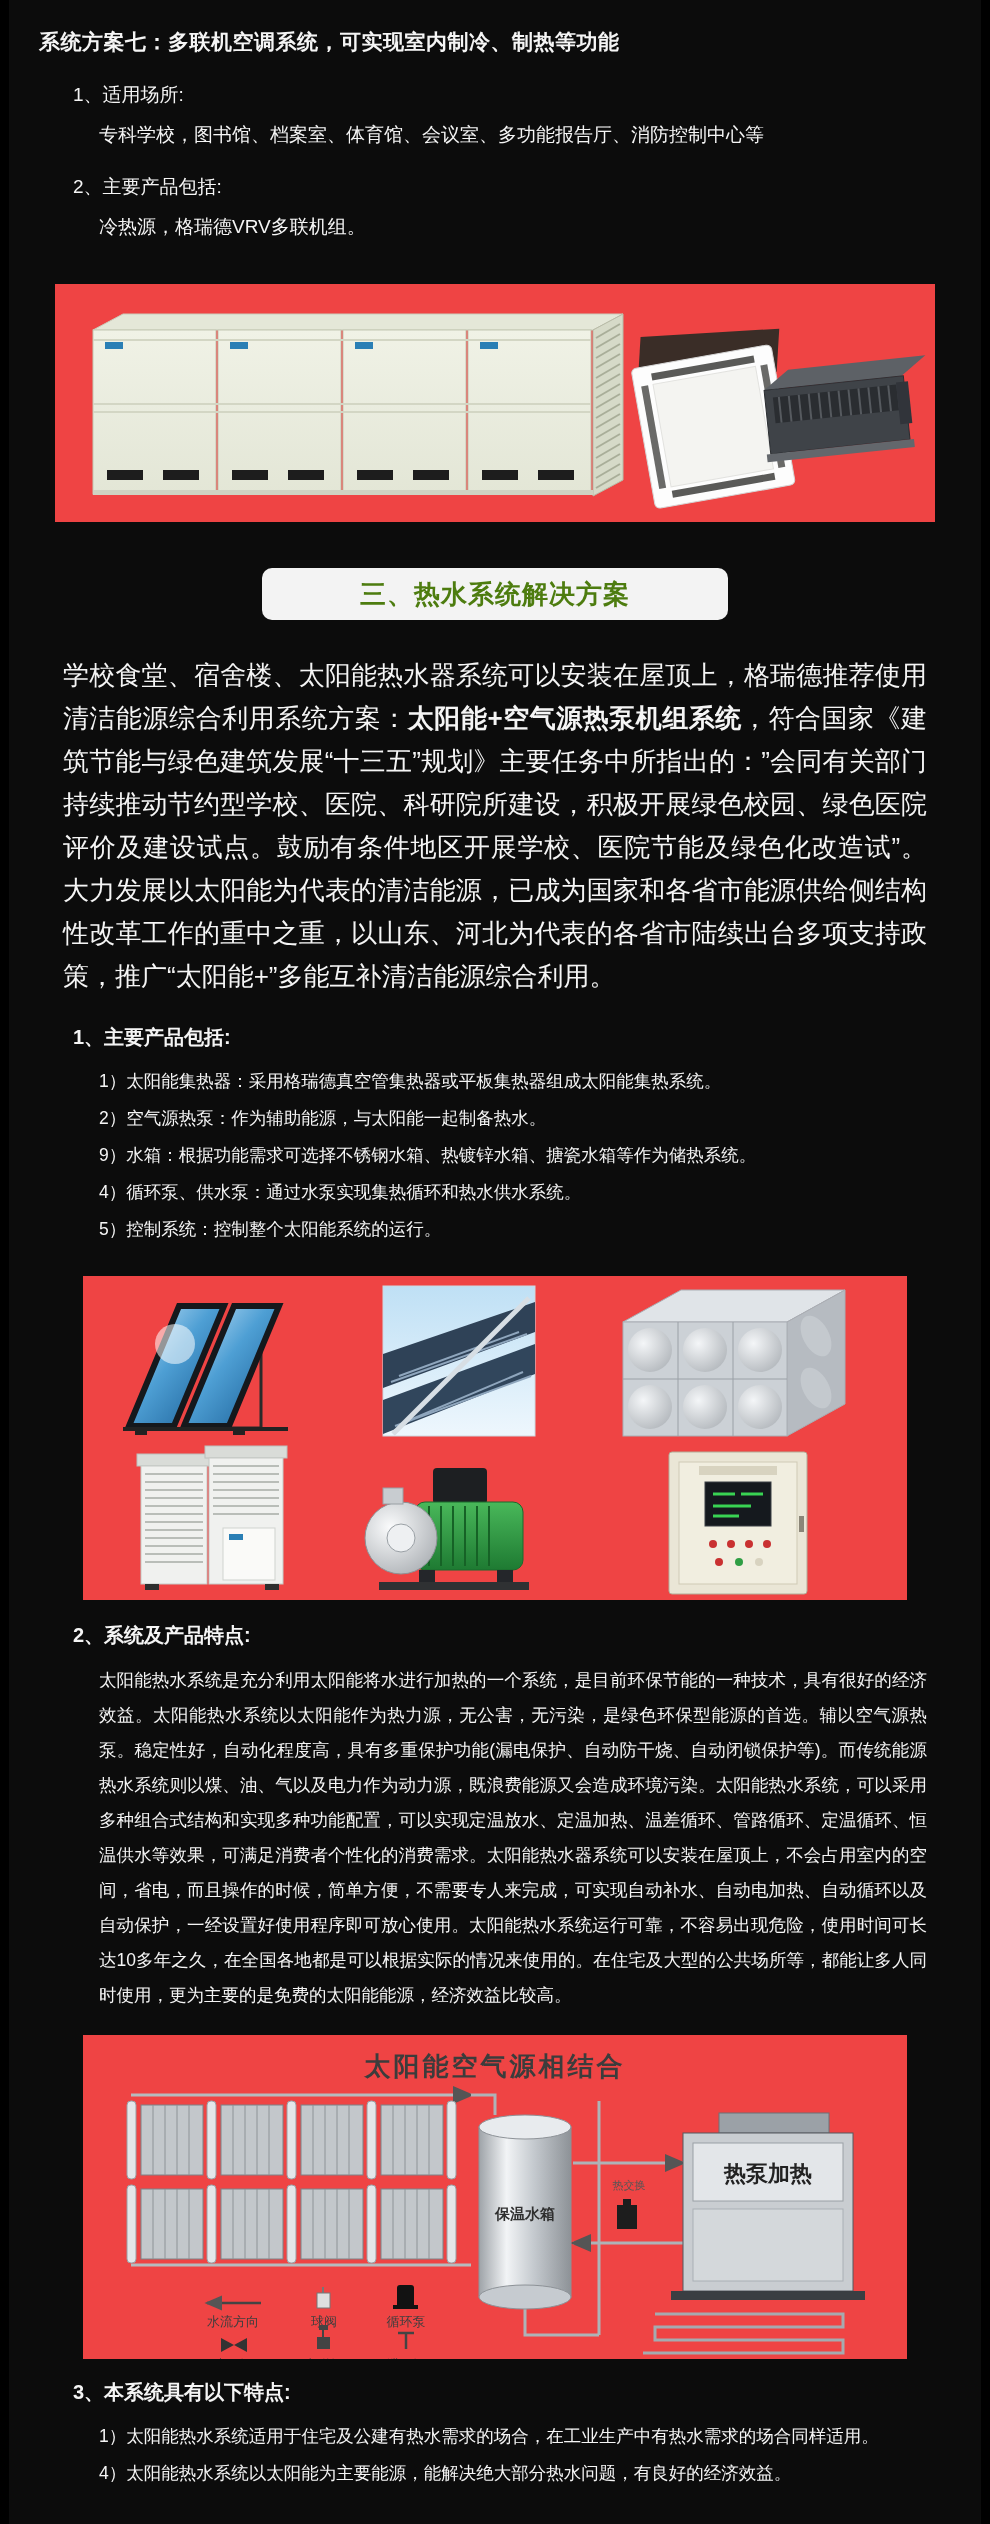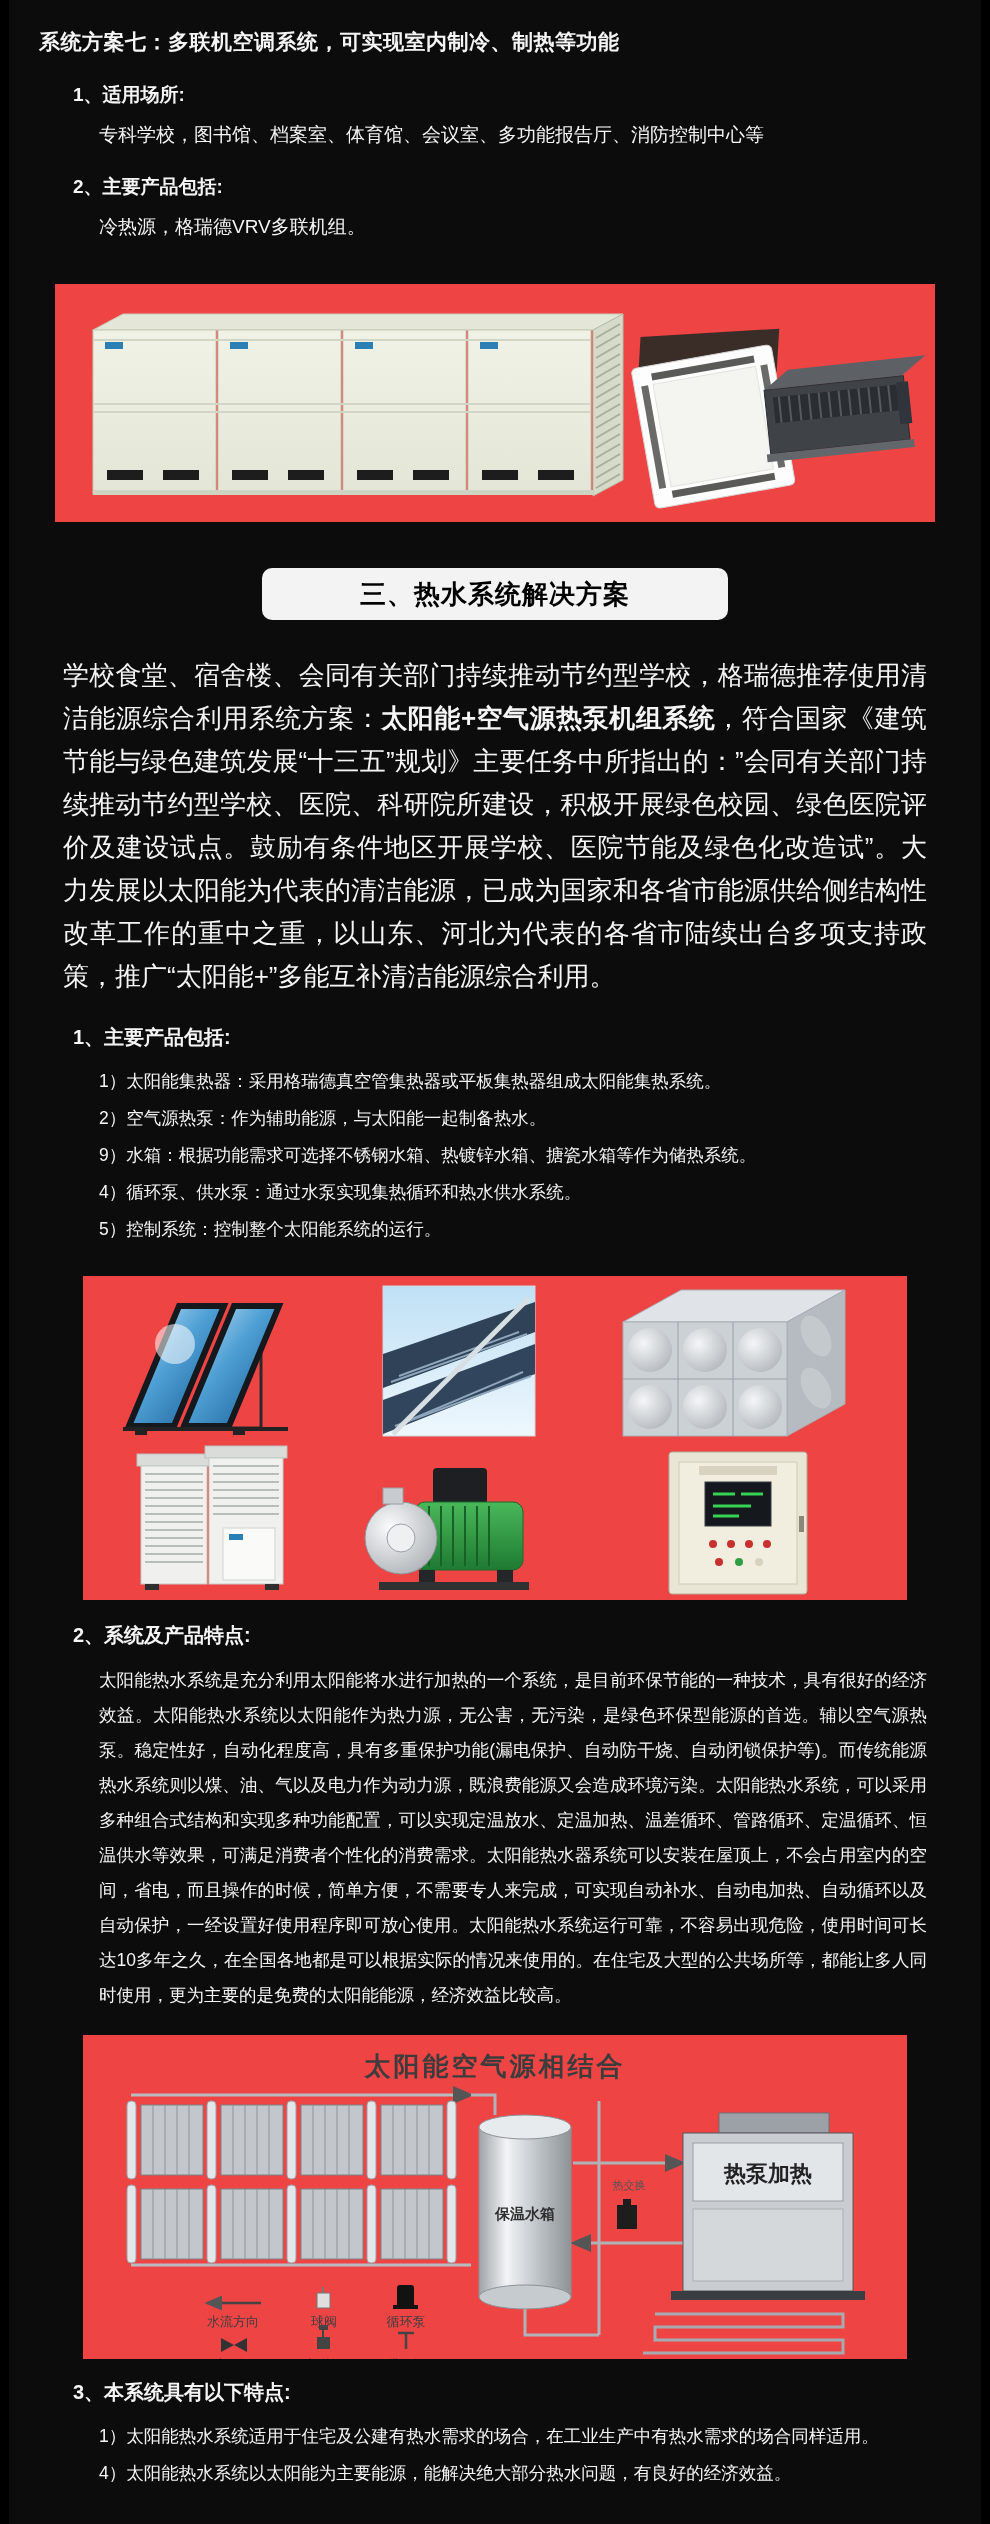--- a/index.html
+++ b/index.html
@@ -8,30 +8,30 @@
     width:972px; height:2524px;
     margin:0 auto;
     background:#0c0c0c;
     color:#f5f5f5;
     font-family:"Liberation Sans","DejaVu Sans",sans-serif;
     overflow:hidden;
     box-sizing:border-box;
     padding:24px 28px 0 28px;
   }
   .doc-title { font-size:21px; font-weight:700; margin:4px 0 0 2px; letter-spacing:.5px; }
-  .sub-label { font-size:19px; font-weight:700; margin:26px 0 0 36px; }
+  .sub-label { font-size:19px; font-weight:400; margin:26px 0 0 36px; }
   .sub-body  { font-size:19px; font-weight:400; margin:14px 30px 0 62px; }
   .panel { background:#ef4444; }
   .panel-ac { width:880px; height:238px; margin:44px auto 0; }
   .header-box {
     width:466px; height:52px; margin:46px auto 0;
     background:#f3f3f3; border-radius:10px;
     display:flex; align-items:center; justify-content:center;
   }
-  .header-box span { color:#000000; font-size:26px; font-weight:700; letter-spacing:1px; }
+  .header-box span { color:#4d7c0f; font-size:26px; font-weight:700; letter-spacing:1px; }
   .intro { font-size:26px; line-height:43px; text-align:justify; margin:34px 26px 0 26px; font-weight:400; }
   .intro strong { font-weight:700; }
   .block-label { font-size:20px; font-weight:700; margin:26px 0 0 36px; }
   .num-list { margin:12px 0 0 62px; padding:0; list-style:none; }
   .num-list li { font-size:17.5px; line-height:37px; font-weight:400; }
   .panel-solar { width:824px; height:324px; margin:28px auto 0; }
   .features-label { margin-top:22px; }
   .features-body { font-size:17.5px; line-height:35px; text-align:justify; margin:14px 26px 0 62px; }
   .panel-diagram { width:824px; height:324px; margin:22px auto 0; }
   .summary-label { margin-top:20px; }
@@ -142,21 +142,21 @@
         <rect x="708" y="162" width="148" height="8" fill="#63676c"></rect>
         <rect x="844" y="104" width="12" height="42" fill="#31343a"></rect>
       </g>
     </svg>
   </div>
 
   <div class="header-box">
     <span>三、热水系统解决方案</span>
   </div>
 
-  <p class="intro"><span>学校食堂、宿舍楼、会同有关部门持续推动节约型学校，格瑞德推荐使用清洁能源综合利用系统方案：</span><strong>太阳能+空气源热泵机组系统</strong><span>，符合国家《建筑节能与绿色建筑发展“十三五”规划》主要任务中所指出的：”会同有关部门持续推动节约型学校、医院、科研院所建设，积极开展绿色校园、绿色医院评价及建设试点。鼓励有条件地区开展学校、医院节能及绿色化改造试”。大力发展以太阳能为代表的清洁能源，已成为国家和各省市能源供给侧结构性改革工作的重中之重，以山东、河北为代表的各省市陆续出台多项支持政策，推广“太阳能+”多能互补清洁能源综合利用。</span></p>
+  <p class="intro"><span>学校食堂、宿舍楼、太阳能热水器系统可以安装在屋顶上，格瑞德推荐使用清洁能源综合利用系统方案：</span><strong>太阳能+空气源热泵机组系统</strong><span>，符合国家《建筑节能与绿色建筑发展“十三五”规划》主要任务中所指出的：”会同有关部门持续推动节约型学校、医院、科研院所建设，积极开展绿色校园、绿色医院评价及建设试点。鼓励有条件地区开展学校、医院节能及绿色化改造试”。大力发展以太阳能为代表的清洁能源，已成为国家和各省市能源供给侧结构性改革工作的重中之重，以山东、河北为代表的各省市陆续出台多项支持政策，推广“太阳能+”多能互补清洁能源综合利用。</span></p>
 
   <div class="block-label">1、主要产品包括:</div>
   <ul class="num-list">
     <li>1）太阳能集热器：采用格瑞德真空管集热器或平板集热器组成太阳能集热系统。</li>
     <li>2）空气源热泵：作为辅助能源，与太阳能一起制备热水。</li>
     <li>9）水箱：根据功能需求可选择不锈钢水箱、热镀锌水箱、搪瓷水箱等作为储热系统。</li>
     <li>4）循环泵、供水泵：通过水泵实现集热循环和热水供水系统。</li>
     <li>5）控制系统：控制整个太阳能系统的运行。</li>
   </ul>
 

